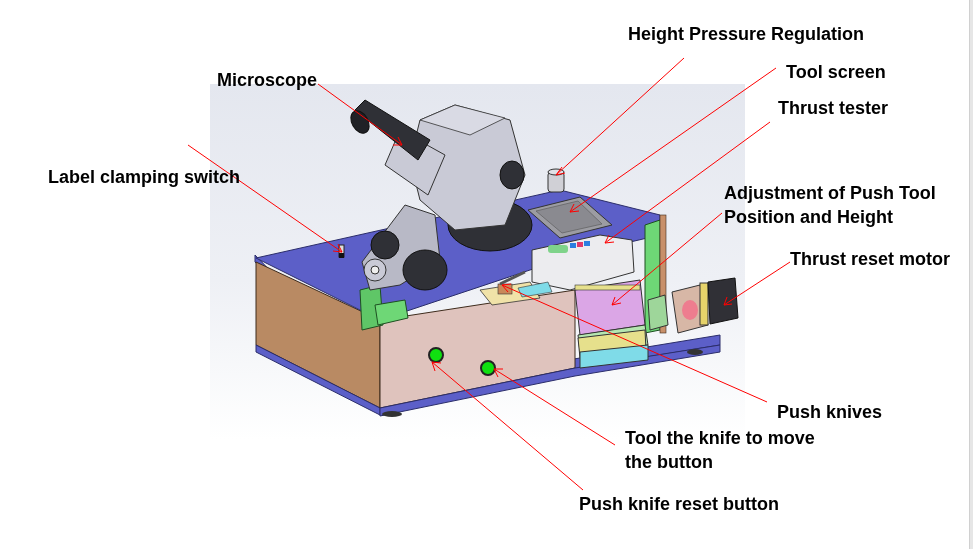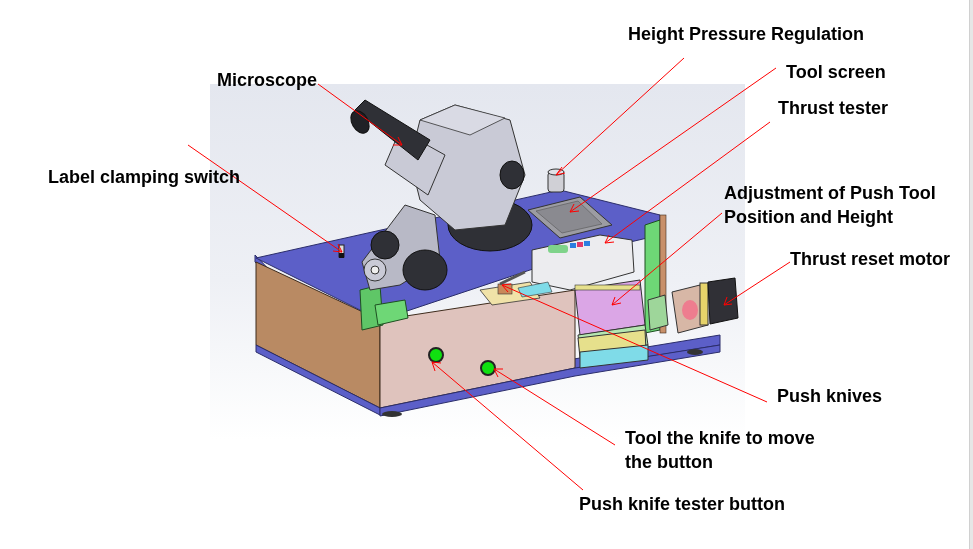--- a/index.html
+++ b/index.html
@@ -114,18 +114,18 @@
 </svg>
 
 <div class="label" style="left:628px; top:22px;">Height Pressure Regulation</div>
 <div class="label" style="left:786px; top:60px;">Tool screen</div>
 <div class="label" style="left:197px; top:68px;margin-left:20px;">Microscope</div>
 <div class="label" style="left:778px; top:96px;">Thrust tester</div>
 <div class="label" style="left:48px; top:124px;margin-top:41px;">Label clamping switch</div>
 <div class="label" style="left:724px; top:181px;text-align:right;">Adjustment of Push Tool</div>
 <div class="label" style="left:724px; top:205px;">Position and Height</div>
 <div class="label" style="left:790px; top:247px;">Thrust reset motor</div>
-<div class="label" style="left:777px; top:384px;">Push knives</div>
+<div class="label" style="left:777px; top:400px;">Push knives</div>
 <div class="label" style="left:625px; top:426px;">Tool the knife to move</div>
 <div class="label" style="left:625px; top:450px;">the button</div>
-<div class="label" style="left:579px; top:492px;">Push knife tester button</div>
+<div class="label" style="left:579px; top:492px;">Push knife reset button</div>
 
 <div class="frame-edge"></div>
 
 </body></html>

